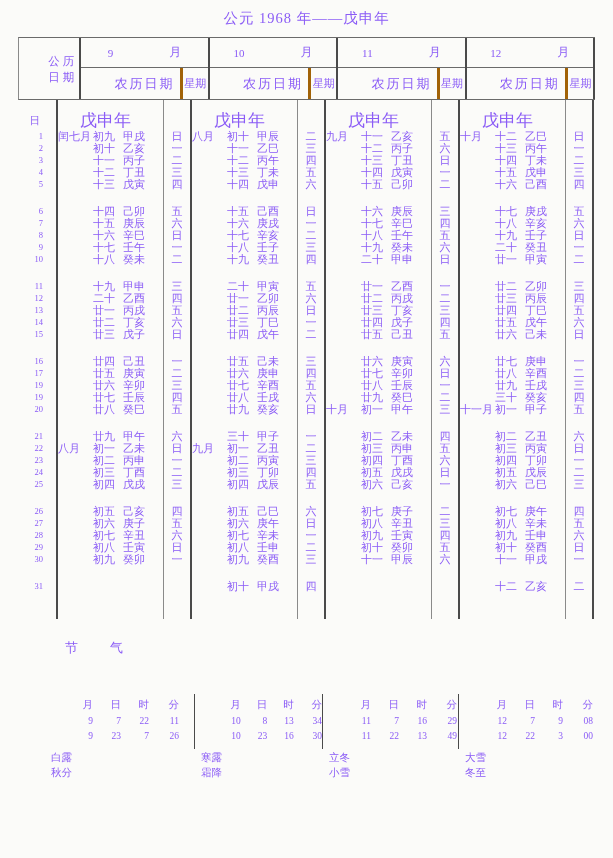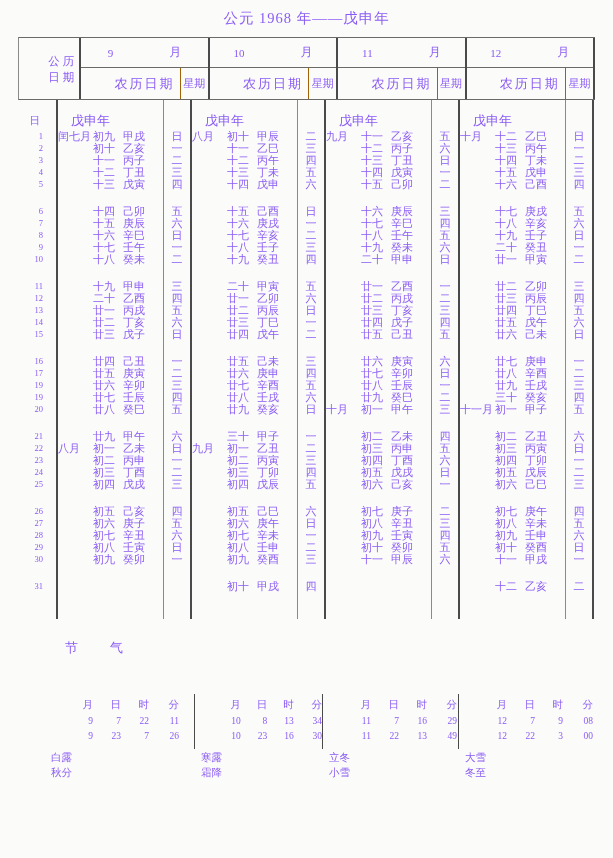--- a/index.html
+++ b/index.html
@@ -20,35 +20,35 @@
             align-items:center; justify-content:center; font-size:11.5px; line-height:16px;
             letter-spacing:3px; text-indent:3px; }
   .mgrp { width:134px; display:flex; flex-direction:column; border-right:2px solid #4a4a4a; }
   .mtop { height:30px; border-bottom:1px solid #6a6a6a; display:flex; align-items:center;
           justify-content:center; gap:56px; }
   .mnum { font-size:11px; }
   .msuf { font-size:12px; }
   .msub { height:31px; display:flex; }
   .lunhead { flex:1; display:flex; align-items:center; justify-content:center;
              font-size:13px; letter-spacing:2px;margin-left:28px; }
-  .wkhead { width:28px; border-left:1px solid #a16207; display:flex; align-items:center;
+  .wkhead { width:28px; border-left:3px solid #a16207; display:flex; align-items:center;
             justify-content:center; font-size:11px; }
 
   .bwrap { display:flex; }
   .bcol { padding-top:15px; padding-bottom:13px; }
   .daycol  { width:40px;  border-right:2px solid #4a4a4a; }
   .lunarcol{ width:106px; border-right:1px solid #8a8a8a; }
   .weekcol { width:28px;  border-right:2px solid #4a4a4a; }
   .yrow { height:12px; line-height:12px; margin-bottom:3px; }
   .grp { height:60px; margin-bottom:15px; }
   .lastgrp { height:12px; margin-bottom:14px; }
   .brow { height:12px; line-height:12px; font-size:11px; }
   .daynum { font-size:8.5px; text-align:right; padding-right:13px; }
   .dayhead { font-size:10.5px; padding-right:16px; }
-  .yearlab { font-size:13px; padding-left:13px; }
+  .yearlab { font-size:17px; padding-left:22px; }
   .lrow { display:flex; }
   .mlabel { width:34px; }
   .lday { width:24px; text-align:center; }
   .gz { width:24px; text-align:center; margin-left:6px; }
   .wk { text-align:center; font-size:11px; }
 
   
   .jieqi-title { position:absolute; top:639px; left:4px; width:100%; text-align:left;
                  font-size:13px; letter-spacing:32px; text-indent:32px;margin-left:29px; }
   .terms { position:absolute; left:45px; top:694px; display:flex; }

